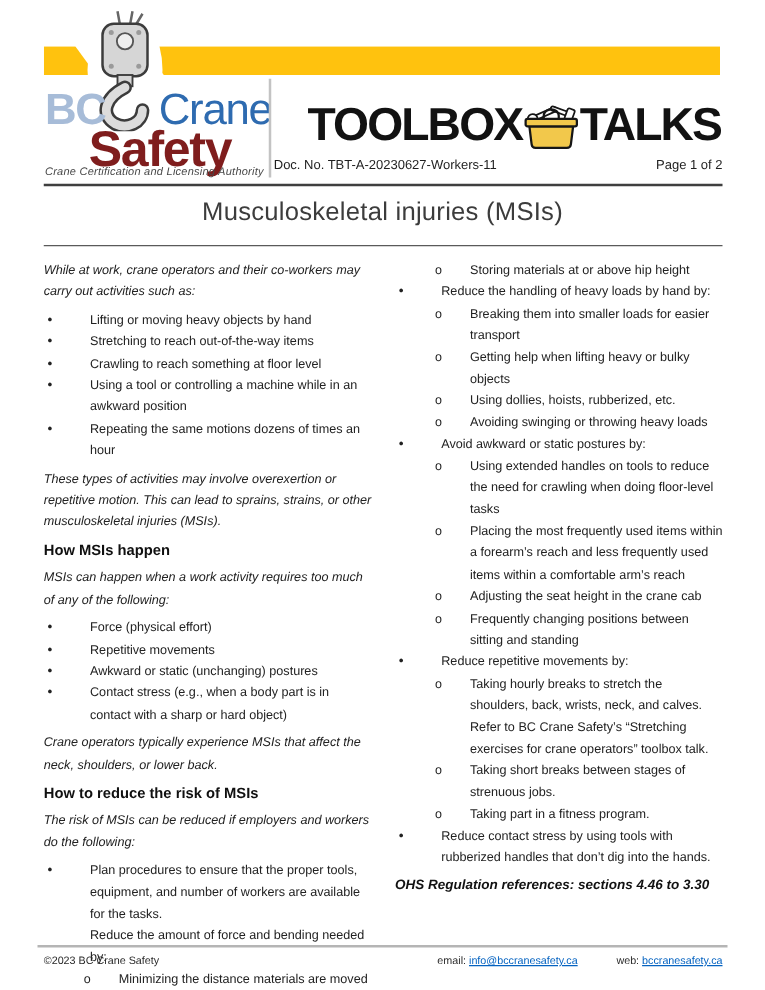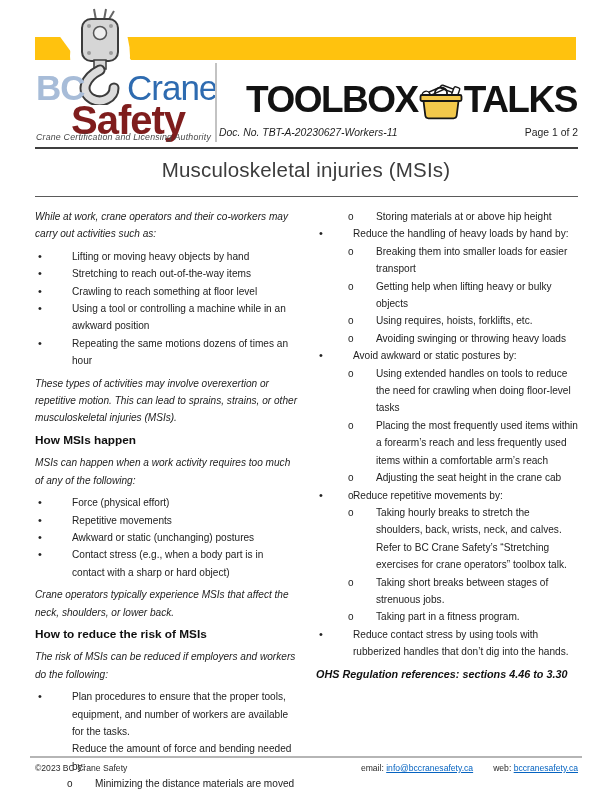--- a/index.html
+++ b/index.html
@@ -18,21 +18,21 @@
   .logo-safety{position:absolute;left:71px;top:98px;font-size:40px;font-weight:bold;
            color:#7f1d1d;letter-spacing:-1px;}
   .logo-tagline{position:absolute;left:36px;top:132px;font-size:8.8px;font-style:italic;
            color:#474747;letter-spacing:.2px;white-space:nowrap;}
   .v-divider{position:absolute;left:215px;top:63px;width:1.5px;height:79px;background:#c3c3c3;}
   .tt-row{position:absolute;left:246px;top:79px;display:flex;align-items:center;gap:0;}
   .tt-word{font-size:37px;font-weight:900;letter-spacing:-1.5px;color:#121212;
            font-family:"Liberation Sans",sans-serif;}
   .tb-svg{width:46px;height:40px;flex:0 0 auto;}
   .tb-yellow{fill:var(--toolbox-yellow,#F2C84B);}
-  .doc-no{position:absolute;left:219px;top:127px;font-size:10.4px;color:#1f1f1f;font-style:italic;}
+  .doc-no{position:absolute;left:219px;top:127px;font-size:10.4px;color:#1f1f1f;}
   .page-no{position:absolute;right:34px;top:127px;font-size:10.4px;color:#1f1f1f;}
 
   
   .rule-top{position:absolute;left:35px;right:34px;top:147px;height:1.6px;background:#3f3f3f;}
   .doc-title{position:absolute;left:0;right:0;top:158px;text-align:center;
              font-size:20.5px;font-weight:400;color:#3c3c3c;letter-spacing:.2px;}
   .rule-bottom{position:absolute;left:35px;right:34px;top:196px;height:1.2px;background:#5a5a5a;}
 
   
   .columns{position:absolute;left:35px;top:208px;width:543px;display:flex;gap:19px;
@@ -48,21 +48,21 @@
   .li .marker{position:absolute;left:3px;top:0;}
   .li.lvl2 .marker{left:32px;}
   .m-dot{font-size:11px;}
   .m-circle{font-size:10px;}
 
   
   .footer-rule{position:absolute;left:30px;right:30px;top:756px;height:2px;background:#b5b5b5;}
   .footer{position:absolute;left:35px;right:34px;top:763px;display:flex;
           justify-content:space-between;font-size:8.6px;color:#2b2b2b;}
   .footer-left{display:flex;gap:26px;}
-  .footer-right{display:flex;gap:20px;align-items:baseline;}
+  .footer-right{display:flex;gap:31px;align-items:baseline;}
   .flink{color:var(--link-blue,#0563C1);text-decoration:underline;cursor:pointer;}
 </style>
 </head>
 <body>
 
 <div class="banner-piece banner-left"></div>
 <div class="banner-piece banner-right"></div>
 
 <svg class="hook-svg" viewBox="0 0 64 96" aria-hidden="true">
   <ellipse cx="32" cy="48" rx="30" ry="48" fill="#ffffff"></ellipse>
@@ -136,27 +136,27 @@
         <div class="li lvl1"><span class="marker m-none"></span><span class="li-text">Reduce the amount of force and bending needed by:</span></div>
         <div class="li lvl2"><span class="marker m-circle">o</span><span class="li-text">Minimizing the distance materials are moved</span></div>
       </div>
     </div>
   <div class="col">
       <div class="list">
         <div class="li lvl2"><span class="marker m-circle">o</span><span class="li-text">Storing materials at or above hip height</span></div>
         <div class="li lvl1"><span class="marker m-dot">•</span><span class="li-text">Reduce the handling of heavy loads by hand by:</span></div>
         <div class="li lvl2"><span class="marker m-circle">o</span><span class="li-text">Breaking them into smaller loads for easier transport</span></div>
         <div class="li lvl2"><span class="marker m-circle">o</span><span class="li-text">Getting help when lifting heavy or bulky objects</span></div>
-        <div class="li lvl2"><span class="marker m-circle">o</span><span class="li-text">Using requires, hoists, forklifts, etc.</span></div>
+        <div class="li lvl2"><span class="marker m-circle">o</span><span class="li-text">Using dollies, hoists, rubberized, etc.</span></div>
         <div class="li lvl2"><span class="marker m-circle">o</span><span class="li-text">Avoiding swinging or throwing heavy loads</span></div>
         <div class="li lvl1"><span class="marker m-dot">•</span><span class="li-text">Avoid awkward or static postures by:</span></div>
         <div class="li lvl2"><span class="marker m-circle">o</span><span class="li-text">Using extended handles on tools to reduce the need for crawling when doing floor-level tasks</span></div>
         <div class="li lvl2"><span class="marker m-circle">o</span><span class="li-text">Placing the most frequently used items within a forearm’s reach and less frequently used items within a comfortable arm’s reach</span></div>
         <div class="li lvl2"><span class="marker m-circle">o</span><span class="li-text">Adjusting the seat height in the crane cab</span></div>
-        <div class="li lvl2"><span class="marker m-circle">o</span></div>
+        <div class="li lvl2"><span class="marker m-circle">o</span><span class="li-text">Frequently changing positions between sitting and standing</span></div>
         <div class="li lvl1"><span class="marker m-dot">•</span><span class="li-text">Reduce repetitive movements by:</span></div>
         <div class="li lvl2"><span class="marker m-circle">o</span><span class="li-text">Taking hourly breaks to stretch the shoulders, back, wrists, neck, and calves. Refer to BC Crane Safety’s “Stretching exercises for crane operators” toolbox talk.</span></div>
         <div class="li lvl2"><span class="marker m-circle">o</span><span class="li-text">Taking short breaks between stages of strenuous jobs.</span></div>
         <div class="li lvl2"><span class="marker m-circle">o</span><span class="li-text">Taking part in a fitness program.</span></div>
         <div class="li lvl1"><span class="marker m-dot">•</span><span class="li-text">Reduce contact stress by using tools with rubberized handles that don’t dig into the hands.</span></div>
       </div>
       <p class="para bold-para">OHS Regulation references: sections 4.46 to 3.30</p>
     </div>
 </div>
 

